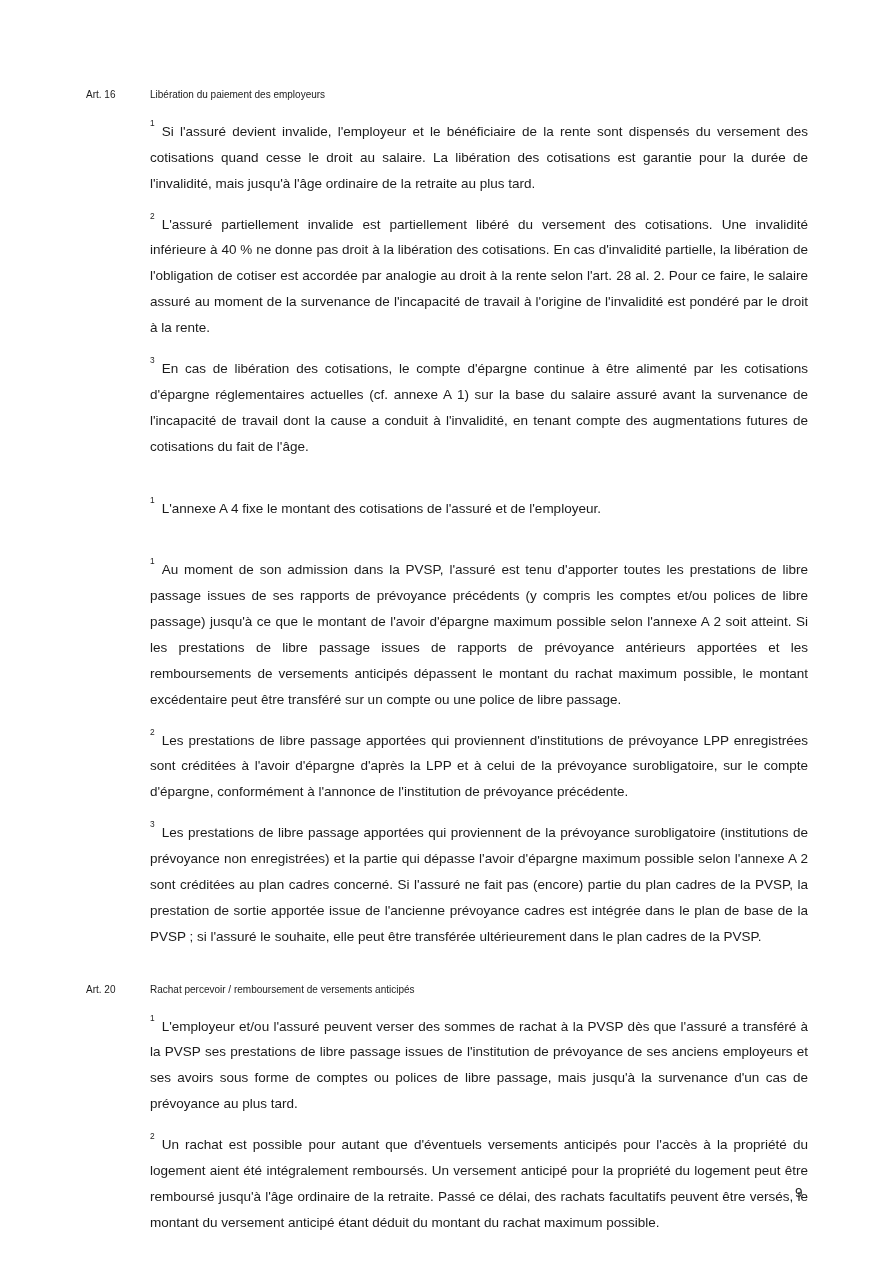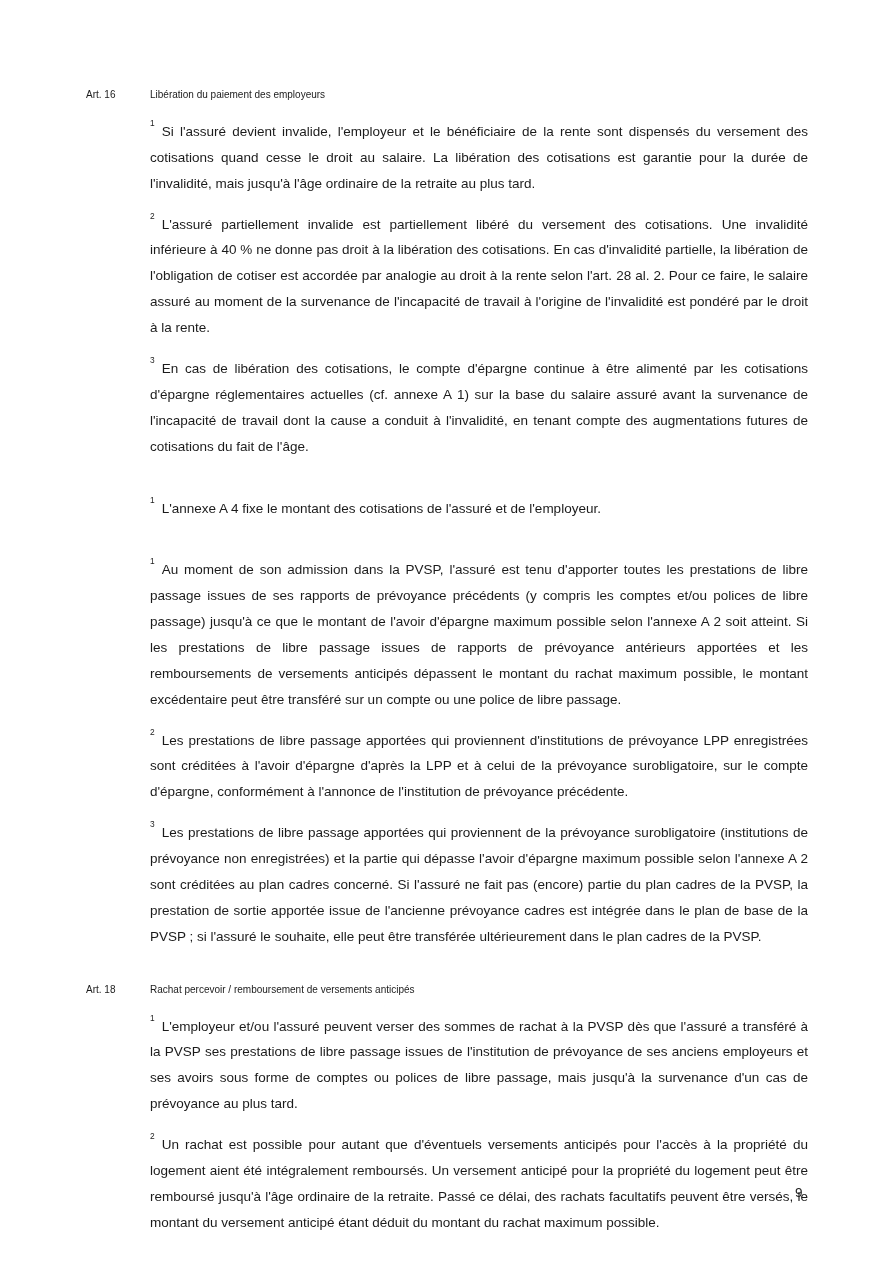--- a/index.html
+++ b/index.html
@@ -72,21 +72,21 @@
     </section>
     <section class="article">
       <div class="article-paragraphs">
         <p class="para"><sup class="fn">1</sup><span class="ptext">Au moment de son admission dans la PVSP, l'assuré est tenu d'apporter toutes les prestations de libre passage issues de ses rapports de prévoyance précédents (y compris les comptes et/ou polices de libre passage) jusqu'à ce que le montant de l'avoir d'épargne maximum possible selon l'annexe A 2 soit atteint. Si les prestations de libre passage issues de rapports de prévoyance antérieurs apportées et les remboursements de versements anticipés dépassent le montant du rachat maximum possible, le montant excédentaire peut être transféré sur un compte ou une police de libre passage.</span></p>
         <p class="para"><sup class="fn">2</sup><span class="ptext">Les prestations de libre passage apportées qui proviennent d'institutions de prévoyance LPP enregistrées sont créditées à l'avoir d'épargne d'après la LPP et à celui de la prévoyance surobligatoire, sur le compte d'épargne, conformément à l'annonce de l'institution de prévoyance précédente.</span></p>
         <p class="para"><sup class="fn">3</sup><span class="ptext">Les prestations de libre passage apportées qui proviennent de la prévoyance surobligatoire (institutions de prévoyance non enregistrées) et la partie qui dépasse l'avoir d'épargne maximum possible selon l'annexe A 2 sont créditées au plan cadres concerné. Si l'assuré ne fait pas (encore) partie du plan cadres de la PVSP, la prestation de sortie apportée issue de l'ancienne prévoyance cadres est intégrée dans le plan de base de la PVSP ; si l'assuré le souhaite, elle peut être transférée ultérieurement dans le plan cadres de la PVSP.</span></p>
       </div>
     </section>
     <section class="article">
       <div class="article-header">
-        <span class="article-label">Art. 18</span>
+        <span class="article-label">Art. 20</span>
         <span class="article-title">Rachat percevoir / remboursement de versements anticipés</span>
       </div>
       <div class="article-paragraphs">
         <p class="para"><sup class="fn">1</sup><span class="ptext">L'employeur et/ou l'assuré peuvent verser des sommes de rachat à la PVSP dès que l'assuré a transféré à la PVSP ses prestations de libre passage issues de l'institution de prévoyance de ses anciens employeurs et ses avoirs sous forme de comptes ou polices de libre passage, mais jusqu'à la survenance d'un cas de prévoyance au plus tard.</span></p>
         <p class="para"><sup class="fn">2</sup><span class="ptext">Un rachat est possible pour autant que d'éventuels versements anticipés pour l'accès à la propriété du logement aient été intégralement remboursés. Un versement anticipé pour la propriété du logement peut être remboursé jusqu'à l'âge ordinaire de la retraite. Passé ce délai, des rachats facultatifs peuvent être versés, le montant du versement anticipé étant déduit du montant du rachat maximum possible.</span></p>
       </div>
     </section>
   </main>
 
 <span class="page-number">9</span>

